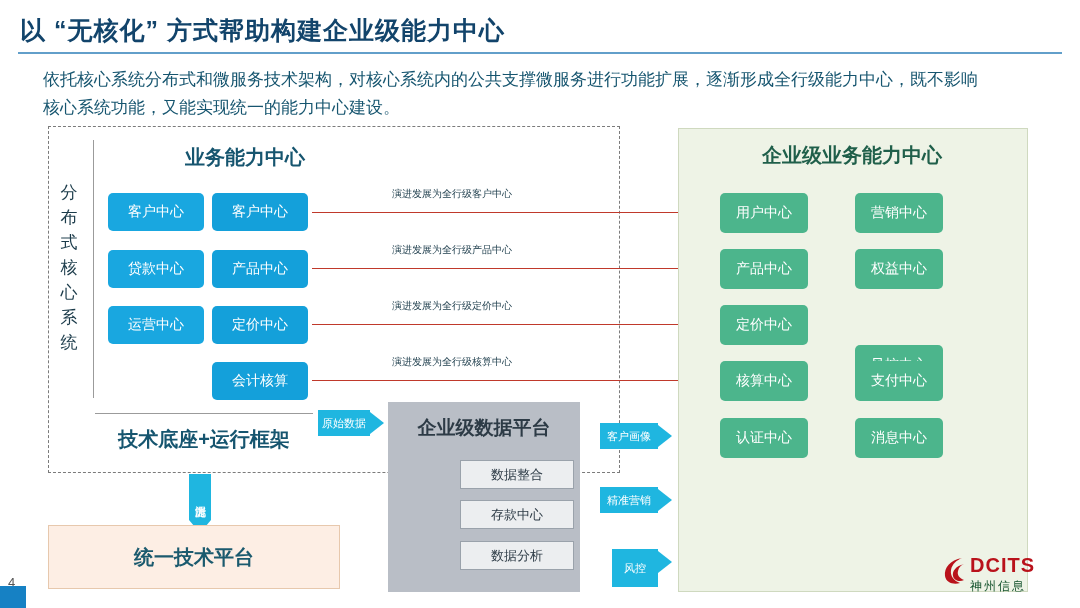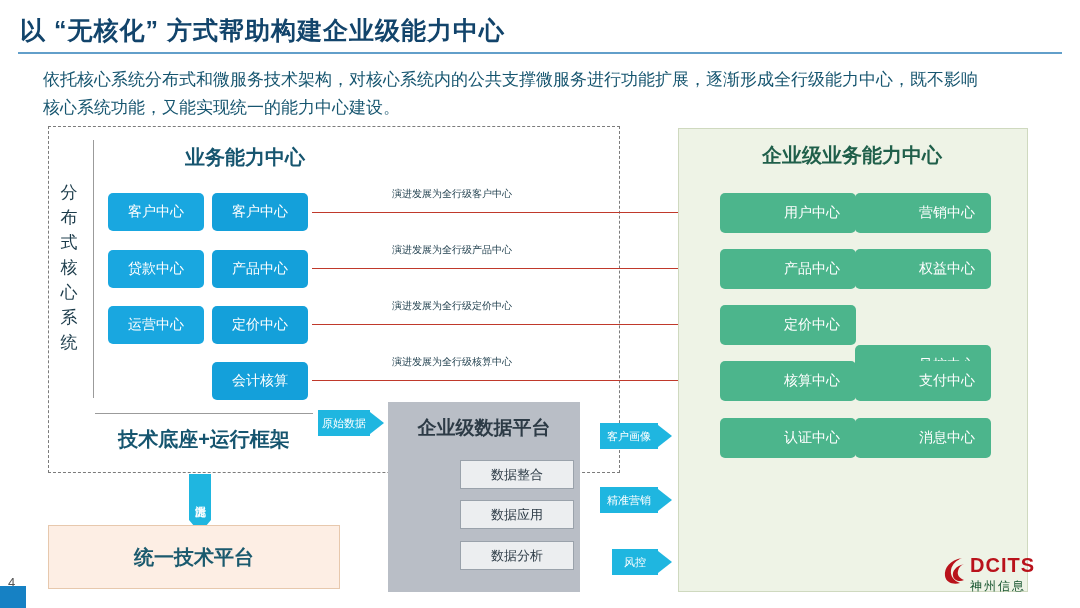--- a/index.html
+++ b/index.html
@@ -71,21 +71,21 @@
     position:absolute;left:678px;top:128px;width:348px;height:462px;
     background:#eef3e6;border:1px solid #cfd9bf;
   }
   .right-title{
     position:absolute;left:678px;top:142px;width:348px;
     text-align:center;font-size:20px;font-weight:bold;color:#1f5f4a;
   }
   .gcap{
     position:absolute;width:88px;height:40px;border-radius:5px;
     background:#4cb58c;color:#ffffff;font-size:14px;
-    display:flex;align-items:center;justify-content:center;padding-left:48px;
+    display:flex;align-items:center;justify-content:center;
   }
 
   
   .evolve{
     position:absolute;font-size:10px;color:#1b3b4a;white-space:nowrap;
   }
   .redline{
     position:absolute;height:1px;background:#c0392b;
   }
   .redhead{
@@ -214,33 +214,33 @@
 
   <div class="gcap" style="left:855px;top:193px;">营销中心</div>
   <div class="gcap" style="left:855px;top:249px;">权益中心</div>
   <div class="gcap" style="left:855px;top:305px;margin-top:40px;">风控中心</div>
   <div class="gcap" style="left:855px;top:361px;">支付中心</div>
   <div class="gcap" style="left:855px;top:418px;">消息中心</div>
 
   <div class="data-platform"></div>
   <div class="dp-title">企业级数据平台</div>
   <div class="dp-item" style="top:460px;">数据整合</div>
-  <div class="dp-item" style="top:500px;">数据应用</div>
+  <div class="dp-item" style="top:500px;">存款中心</div>
   <div class="dp-item" style="top:541px;">数据分析</div>
 
   <div class="cyan-tag" style="left:318px;top:410px;width:52px;height:26px;">原始数据</div>
   <div class="cyan-arrow" style="left:370px;top:412px;"></div>
 
   <div class="cyan-tag" style="left:600px;top:423px;width:58px;height:26px;">客户画像</div>
   <div class="cyan-arrow" style="left:658px;top:425px;"></div>
 
   <div class="cyan-tag" style="left:600px;top:487px;width:58px;height:26px;">精准营销</div>
   <div class="cyan-arrow" style="left:658px;top:489px;"></div>
 
-  <div class="cyan-tag" style="left:612px;top:549px;width:46px;height:26px;">风控</div>
+  <div class="cyan-tag" style="left:612px;top:549px;width:46px;height:38px;">风控</div>
   <div class="cyan-arrow" style="left:658px;top:551px;"></div>
 
   <div class="cyan-tag" style="left:189px;top:474px;width:22px;height:46px;writing-mode:vertical-rl;text-orientation:upright;">能力沉淀</div>
   <div class="cyan-arrow-down" style="left:189px;top:520px;"></div>
   <div class="unified">统一技术平台</div>
 
   <div class="page-num">4</div>
   <div class="corner"></div>
 
   <svg class="logo-mark" viewBox="0 0 26 30">

